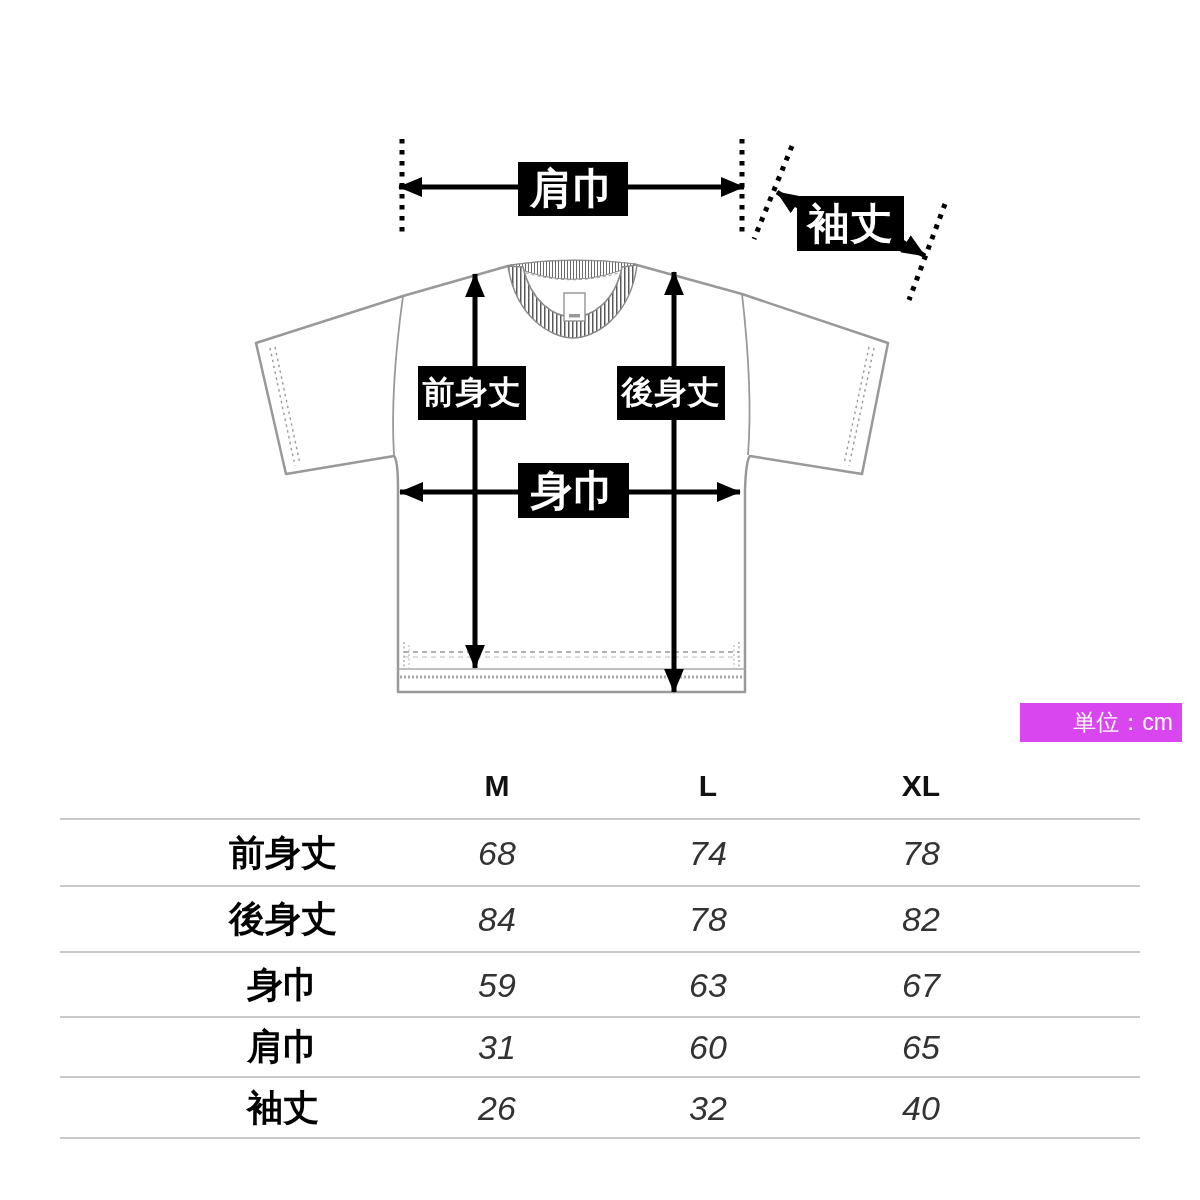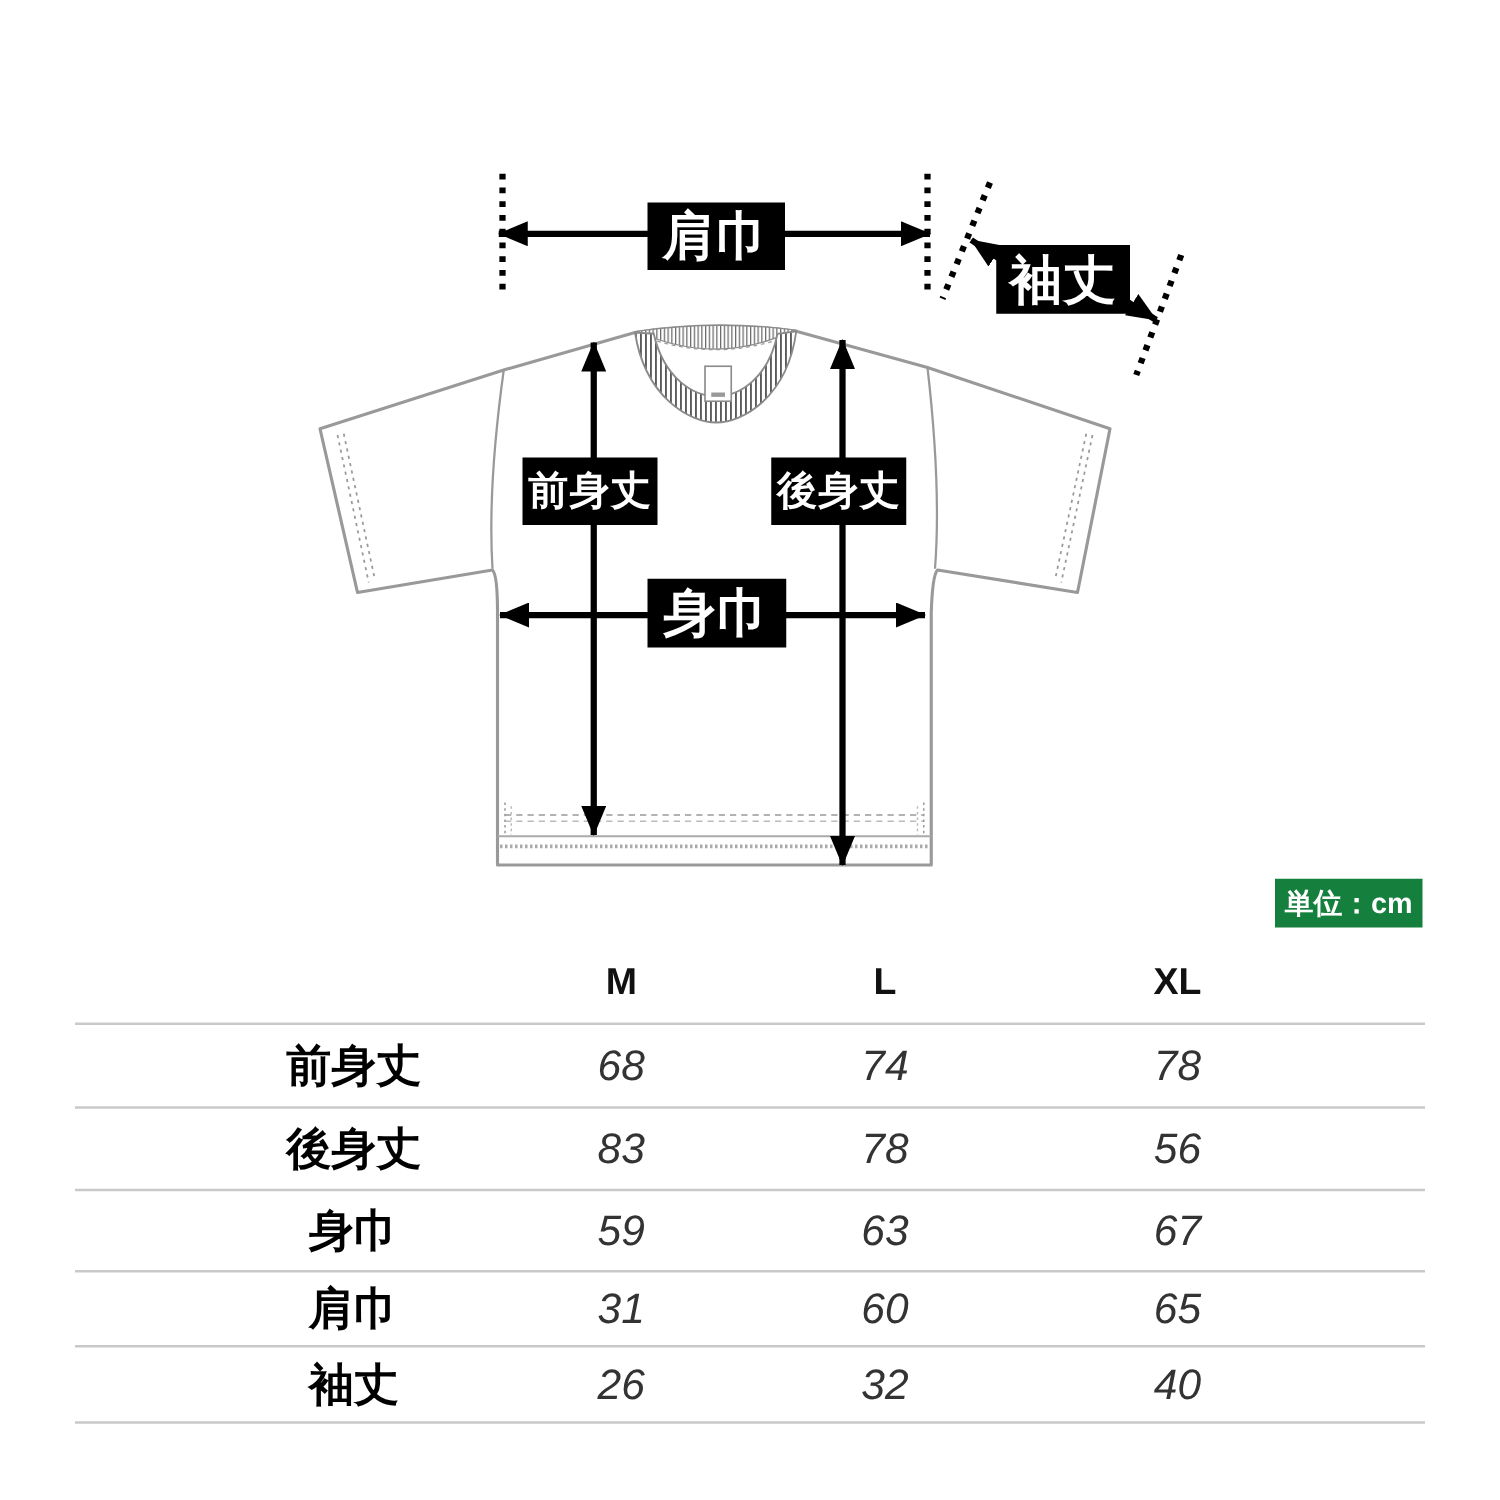--- a/index.html
+++ b/index.html
@@ -10,28 +10,28 @@
   
   .mlabel{position:absolute;background:#000;color:#fff;font-weight:bold;
           display:flex;align-items:center;justify-content:center;
           white-space:nowrap;letter-spacing:1px;}
   #lbl-shoulder{left:518px;top:162px;width:110px;height:54px;font-size:42px;}
   #lbl-sleeve  {left:797px;top:196px;width:107px;height:55px;font-size:42px;}
   #lbl-front   {left:418px;top:366px;width:108px;height:54px;font-size:32px;}
   #lbl-back    {left:617px;top:366px;width:108px;height:54px;font-size:32px;}
   #lbl-body    {left:518px;top:463px;width:111px;height:55px;font-size:42px;}
   #unit-badge{position:absolute;left:1020px;top:703px;width:118px;height:39px;
-          background:#15803d;color:#fff;font-weight:bold;font-size:23px;
-          display:flex;align-items:center;justify-content:center;white-space:nowrap;}
+          background:#d946ef;color:#fff;font-weight:normal;font-size:23px;
+          display:flex;align-items:center;justify-content:center;white-space:nowrap;padding-left:44px;}
   
   .cell{position:absolute;transform:translateX(-50%);white-space:nowrap;}
   .hcell{font-size:30px;font-weight:bold;line-height:34px;color:#111;}
   .rlabel{font-size:36px;font-weight:bold;line-height:44px;color:#000;}
   .rval{font-size:34px;font-weight:normal;line-height:44px;color:#333;font-style:italic;}
-  .c0{left:283px}.c1{left:497px}.c2{left:708px}.c3{left:942px}
+  .c0{left:283px}.c1{left:497px}.c2{left:708px}.c3{left:921px}
   .rH{top:769px}.r0{top:831px}.r1{top:897px}.r2{top:963px}.r3{top:1025px}.r4{top:1086px}
   .hr{position:absolute;left:60px;width:1080px;height:2px;background:#c9c9c9;}
   #hr0{top:818px}#hr1{top:885px}#hr2{top:951px}#hr3{top:1016px}#hr4{top:1076px}#hr5{top:1137px}
 </style>
 </head>
 <body>
 
 <div class="stage">
 
   <svg class="diagram-svg" width="1200" height="760" viewBox="0 0 1200 760">
@@ -122,23 +122,23 @@
     <div class="hr" id="hr0"></div>
 
     <span class="cell rlabel c0 r0">前身丈</span>
     <span class="cell rval c1 r0">68</span>
     <span class="cell rval c2 r0">74</span>
     <span class="cell rval c3 r0">78</span>
 
     <div class="hr" id="hr1"></div>
 
     <span class="cell rlabel c0 r1">後身丈</span>
-    <span class="cell rval c1 r1">83</span>
+    <span class="cell rval c1 r1">84</span>
     <span class="cell rval c2 r1">78</span>
-    <span class="cell rval c3 r1">56</span>
+    <span class="cell rval c3 r1">82</span>
 
     <div class="hr" id="hr2"></div>
 
     <span class="cell rlabel c0 r2">身巾</span>
     <span class="cell rval c1 r2">59</span>
     <span class="cell rval c2 r2">63</span>
     <span class="cell rval c3 r2">67</span>
 
     <div class="hr" id="hr3"></div>
 

